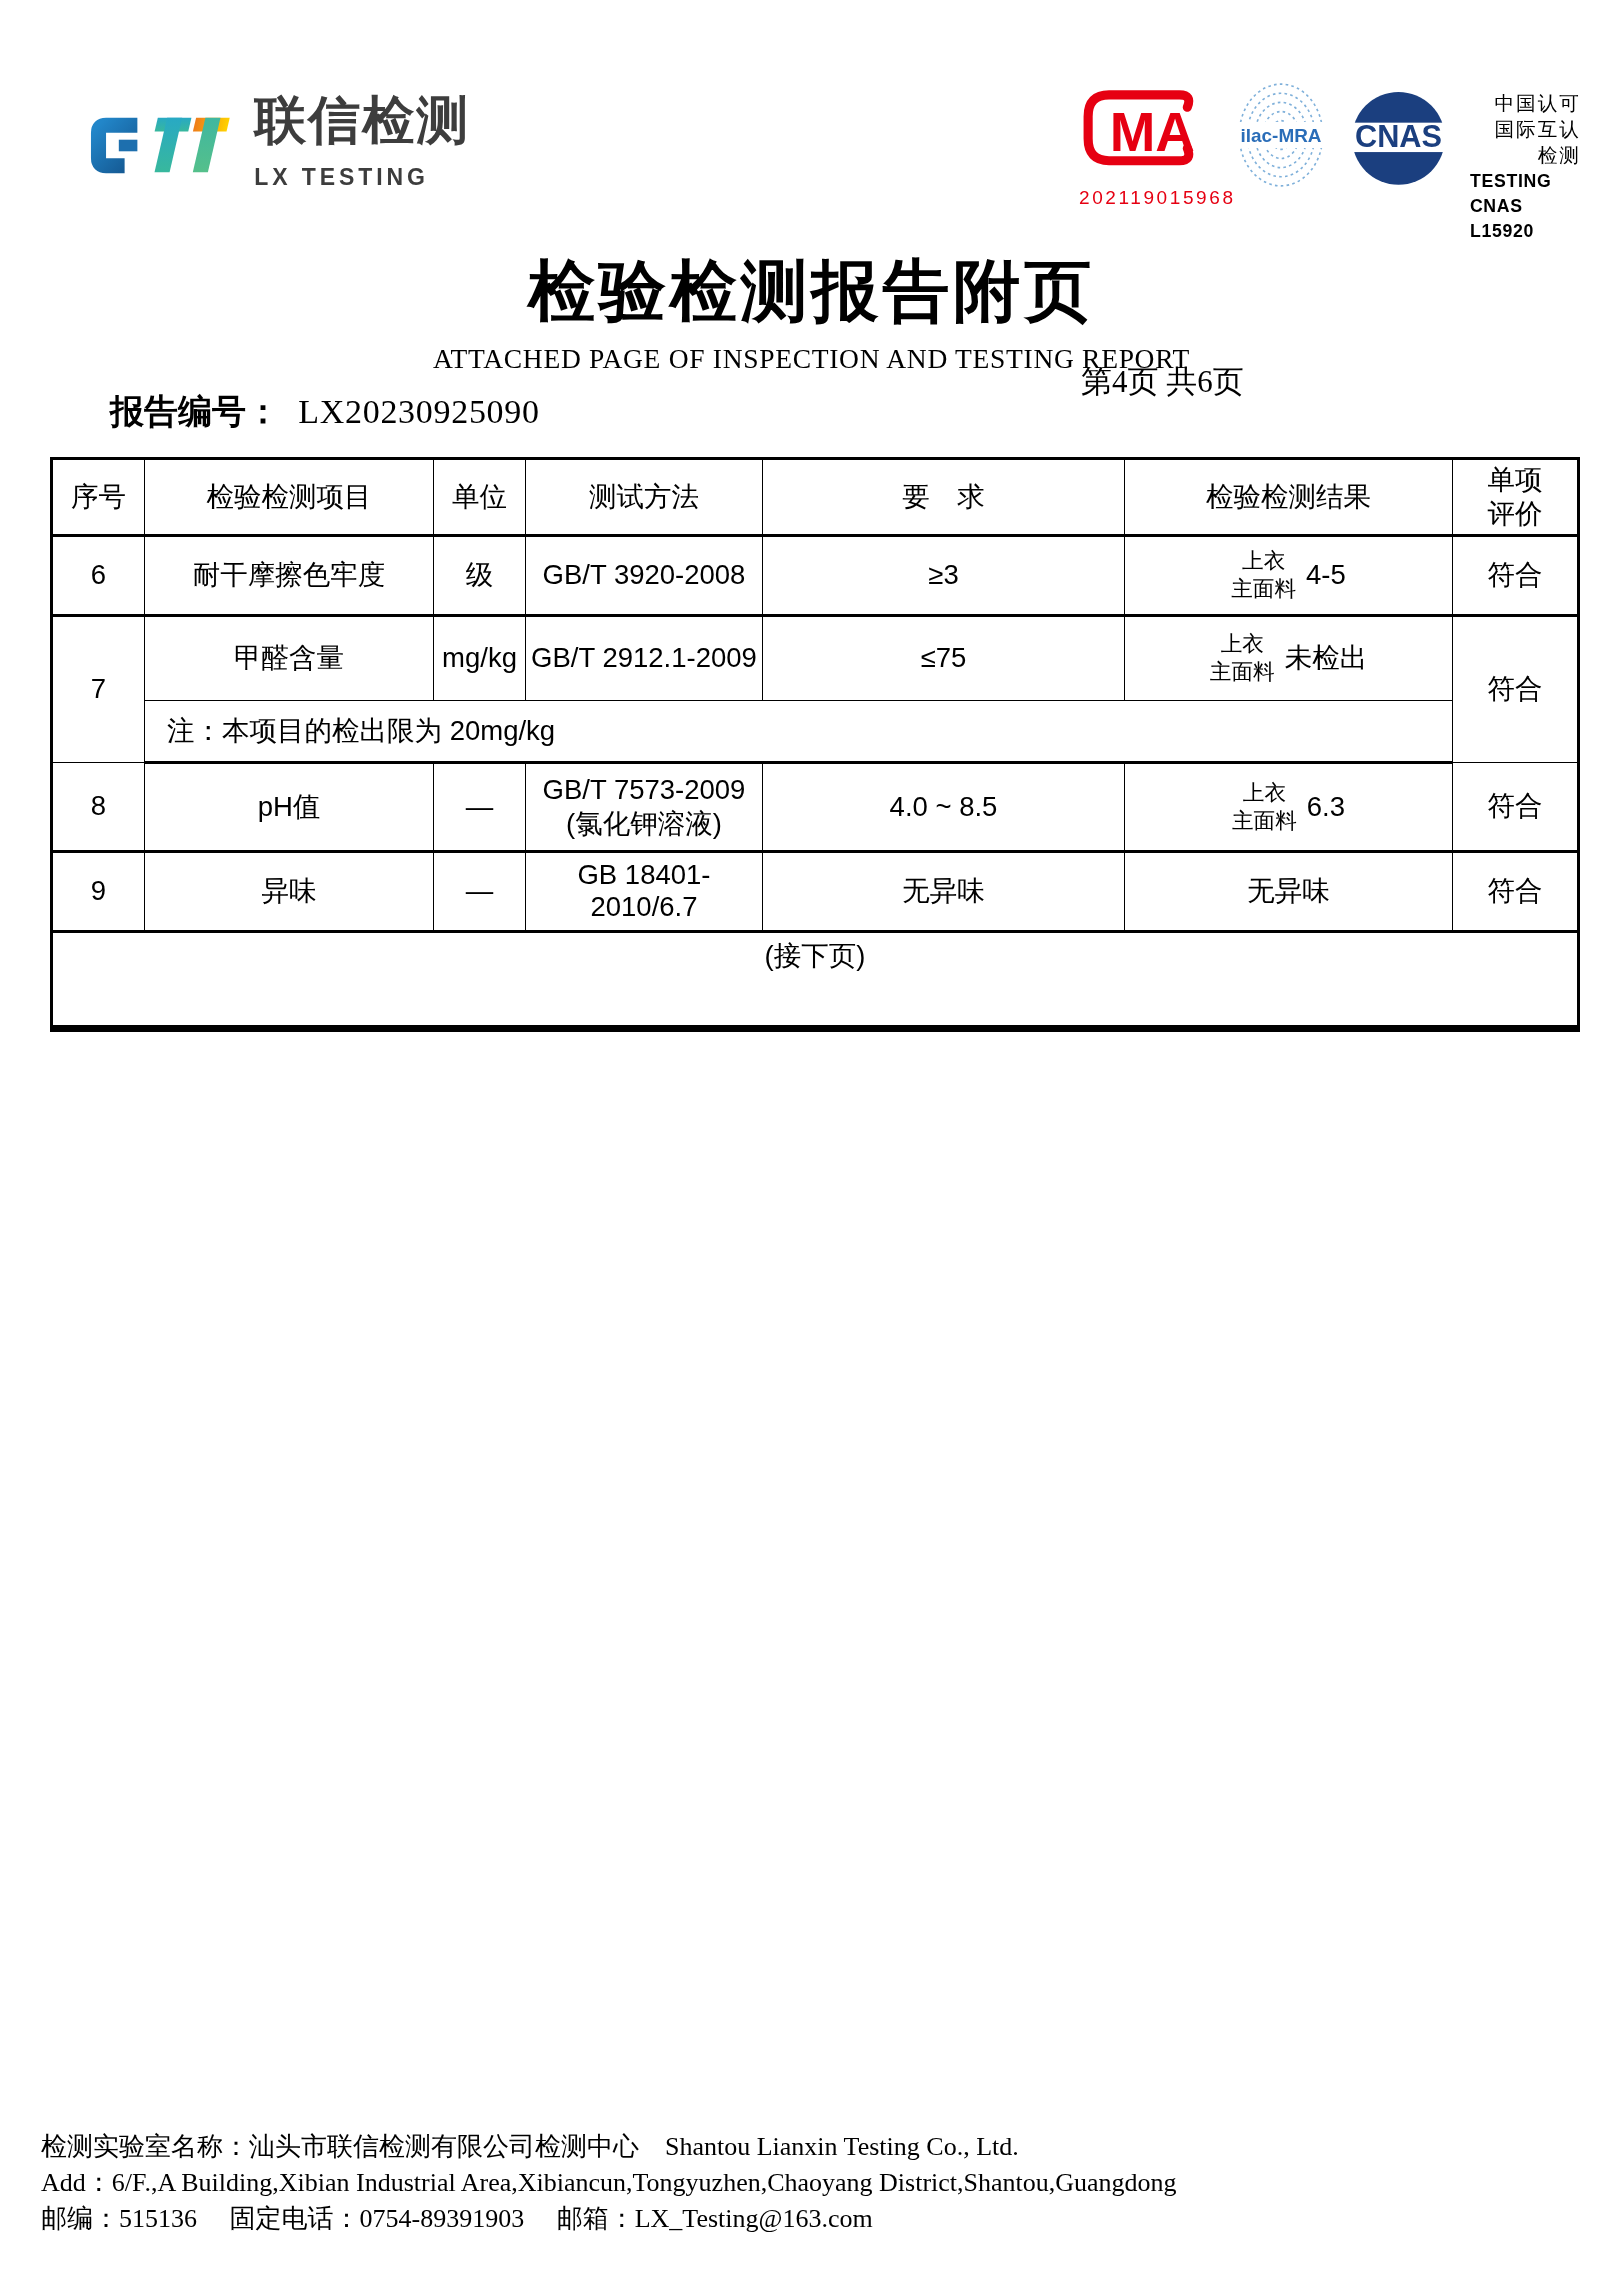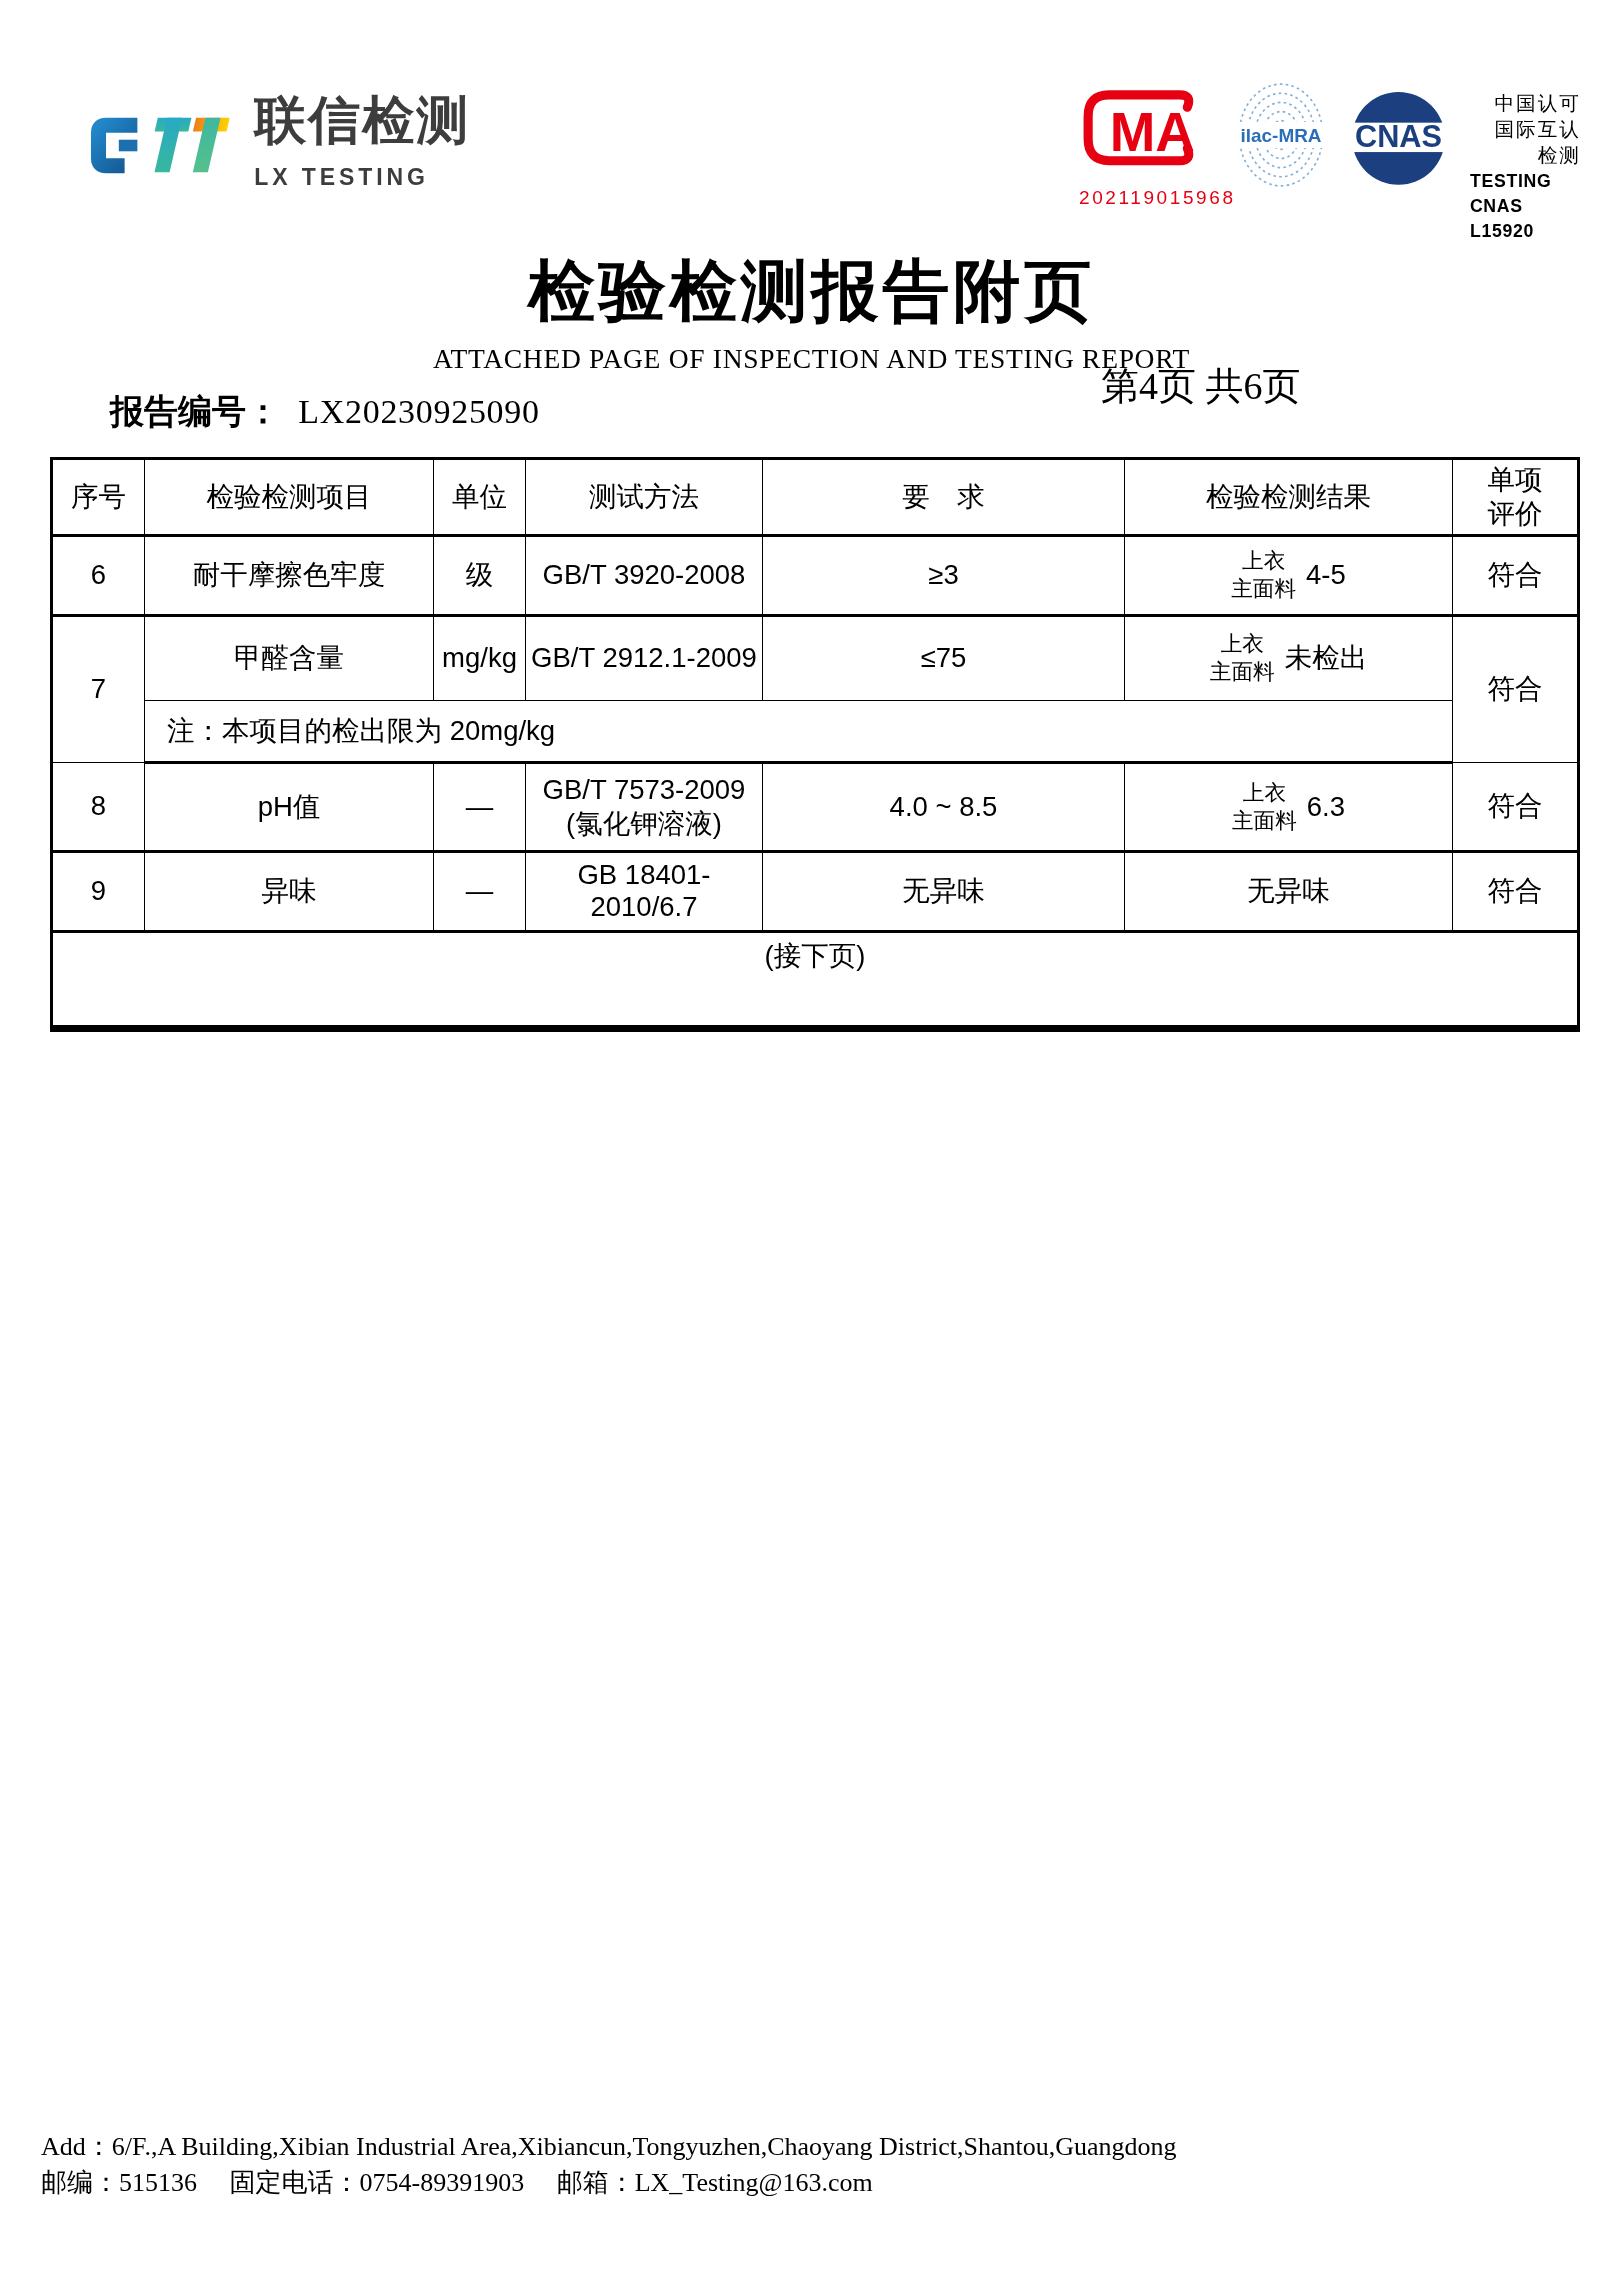--- a/index.html
+++ b/index.html
@@ -42,21 +42,21 @@
 
   
   .title-cn {
     left:0; top:246px; width:100%; text-align:center;
     font-size:67px; font-weight:bold; letter-spacing:3.9px;
   }
   .title-en {
     left:0; top:343px; width:100%; text-align:center;
     font-size:27.5px; letter-spacing:0.7px;
   }
-  .page-info { left:1081px; top:361px; font-size:38px;margin-left:20px; }
+  .page-info { left:1081px; top:361px; font-size:31px; }
   .report-no { left:110px; top:389px; font-size:34px; }
   .report-no .lbl { font-weight:bold; }
   .report-no .val { margin-left:18.3px; letter-spacing:0.7px; }
 
   
   table.report {
     position:absolute; left:50px; top:457px; width:1526px;
     border-collapse:collapse; table-layout:fixed;
     font-family:"Liberation Sans","DejaVu Sans",sans-serif;
   }
@@ -257,16 +257,17 @@
     <td>符合</td>
   </tr>
 
   <tr style="height:97px">
     <td colspan="7" class="cont-cell">(接下页)</td>
   </tr>
 </tbody>
   </table>
 
 <div class="abs footer">
+  <div>检测实验室名称：汕头市联信检测有限公司检测中心    Shantou Lianxin Testing Co., Ltd.</div>
   <div>Add：6/F.,A Building,Xibian Industrial Area,Xibiancun,Tongyuzhen,Chaoyang District,Shantou,Guangdong</div>
   <div>邮编：515136     固定电话：0754-89391903     邮箱：LX_Testing@163.com</div>
 </div>
 
 
 </body></html>

